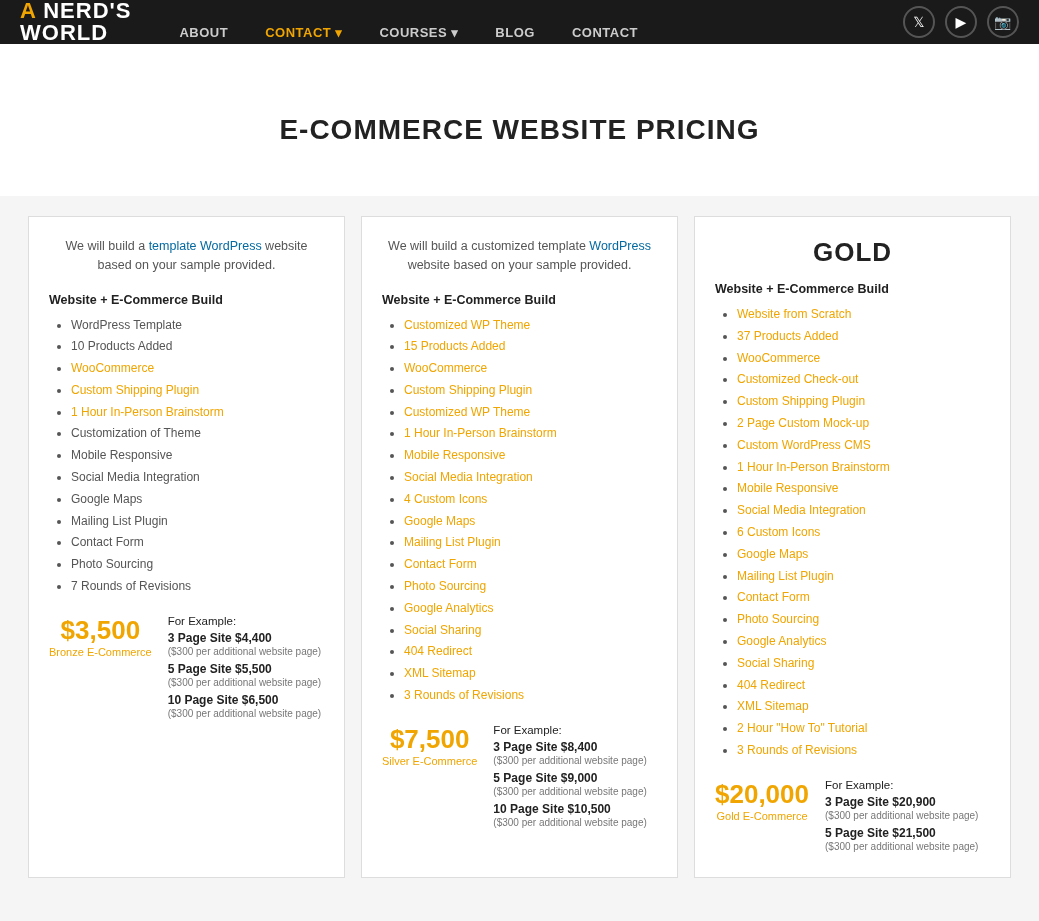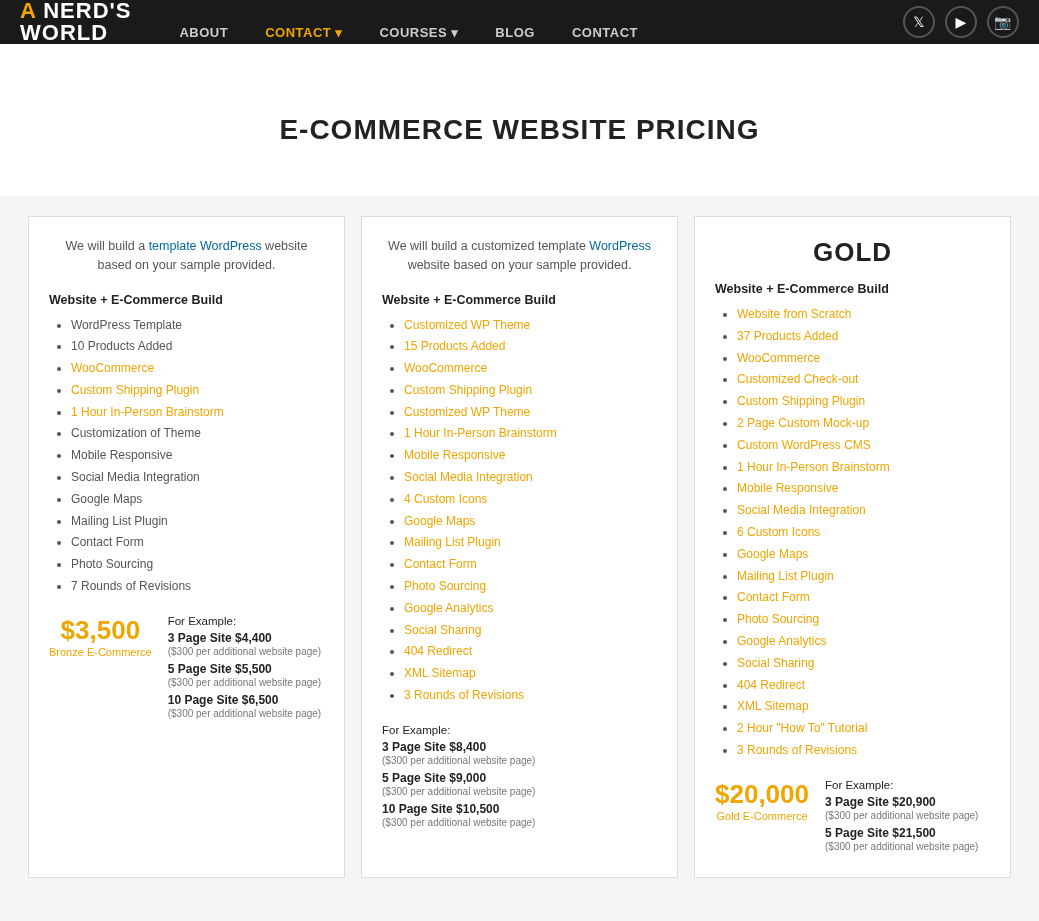--- a/index.html
+++ b/index.html
@@ -246,20 +246,24 @@
       <li><a style="color: rgb(240, 165, 0); text-decoration: none;">Mailing List Plugin</a></li>
       <li><a style="color: rgb(240, 165, 0); text-decoration: none;">Contact Form</a></li>
       <li><a style="color: rgb(240, 165, 0); text-decoration: none;">Photo Sourcing</a></li>
       <li><a style="color: rgb(240, 165, 0); text-decoration: none;">Google Analytics</a></li>
       <li><a style="color: rgb(240, 165, 0); text-decoration: none;">Social Sharing</a></li>
       <li><a style="color: rgb(240, 165, 0); text-decoration: none;">404 Redirect</a></li>
       <li><a style="color: rgb(240, 165, 0); text-decoration: none;">XML Sitemap</a></li>
       <li><a style="color: rgb(240, 165, 0); text-decoration: none;">3 Rounds of Revisions</a></li>
     </ul>
     <div class="pricing-footer">
+      <div>
+        <div class="price-main">$7,500</div>
+        <div class="price-label">Silver E-Commerce</div>
+      </div>
       <div class="price-examples">
         <div class="ex-label">For Example:</div>
         <div class="ex-item">3 Page Site $8,400</div>
         <div class="ex-sub">($300 per additional website page)</div>
         <div class="ex-item">5 Page Site $9,000</div>
         <div class="ex-sub">($300 per additional website page)</div>
         <div class="ex-item">10 Page Site $10,500</div>
         <div class="ex-sub">($300 per additional website page)</div>
       </div>
     </div>

